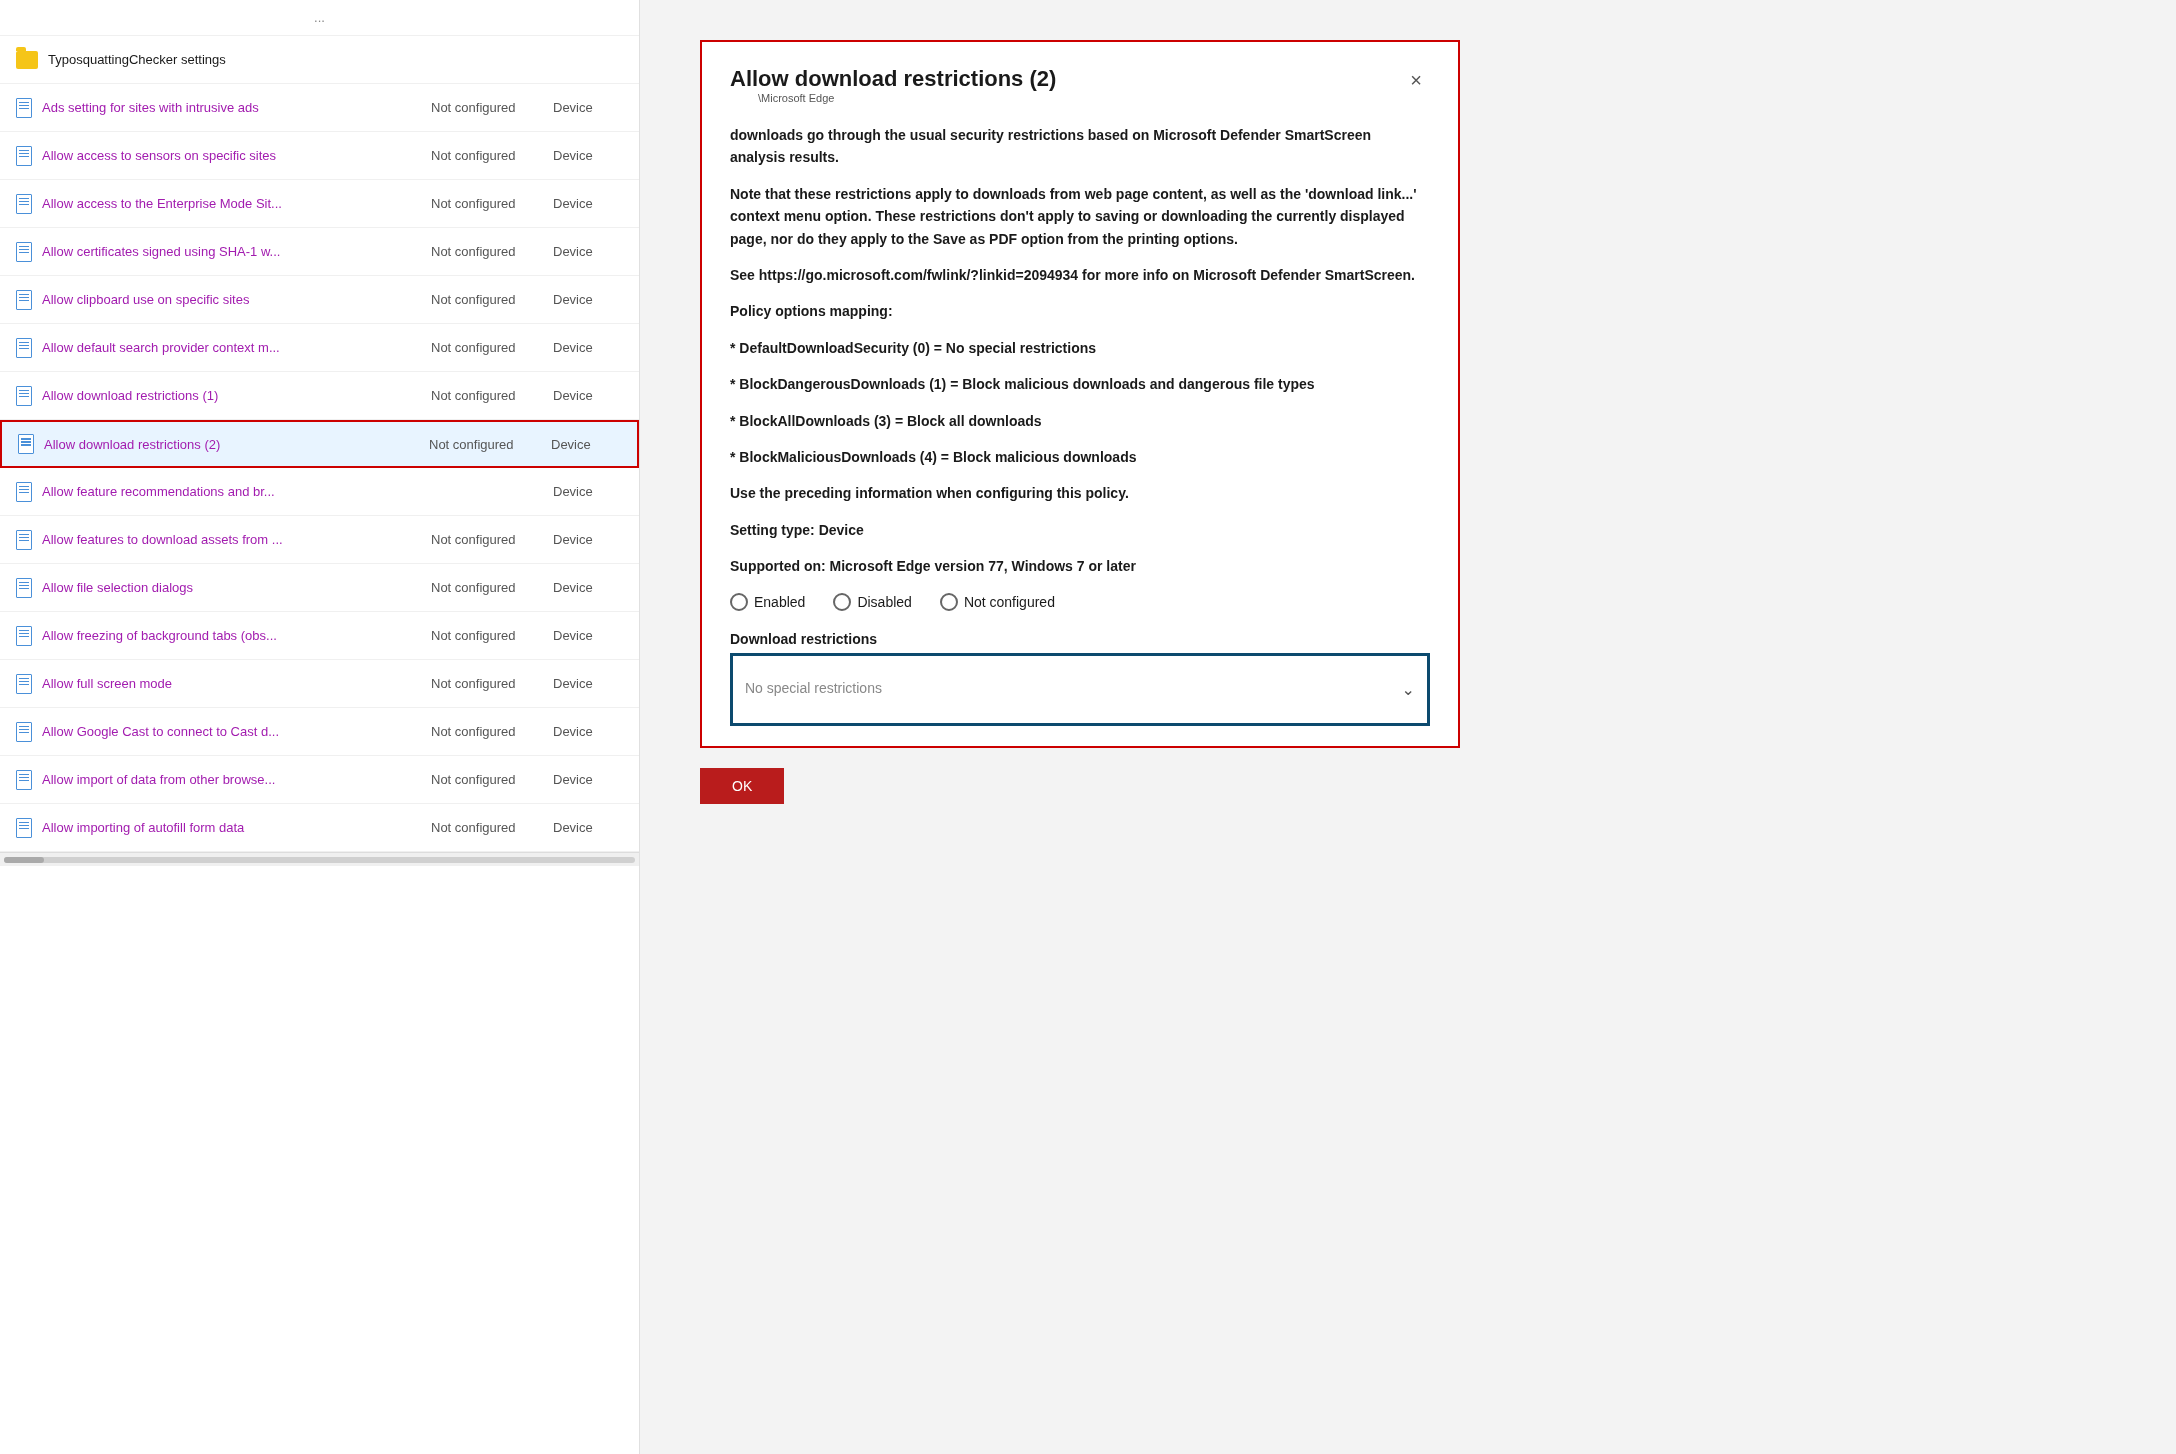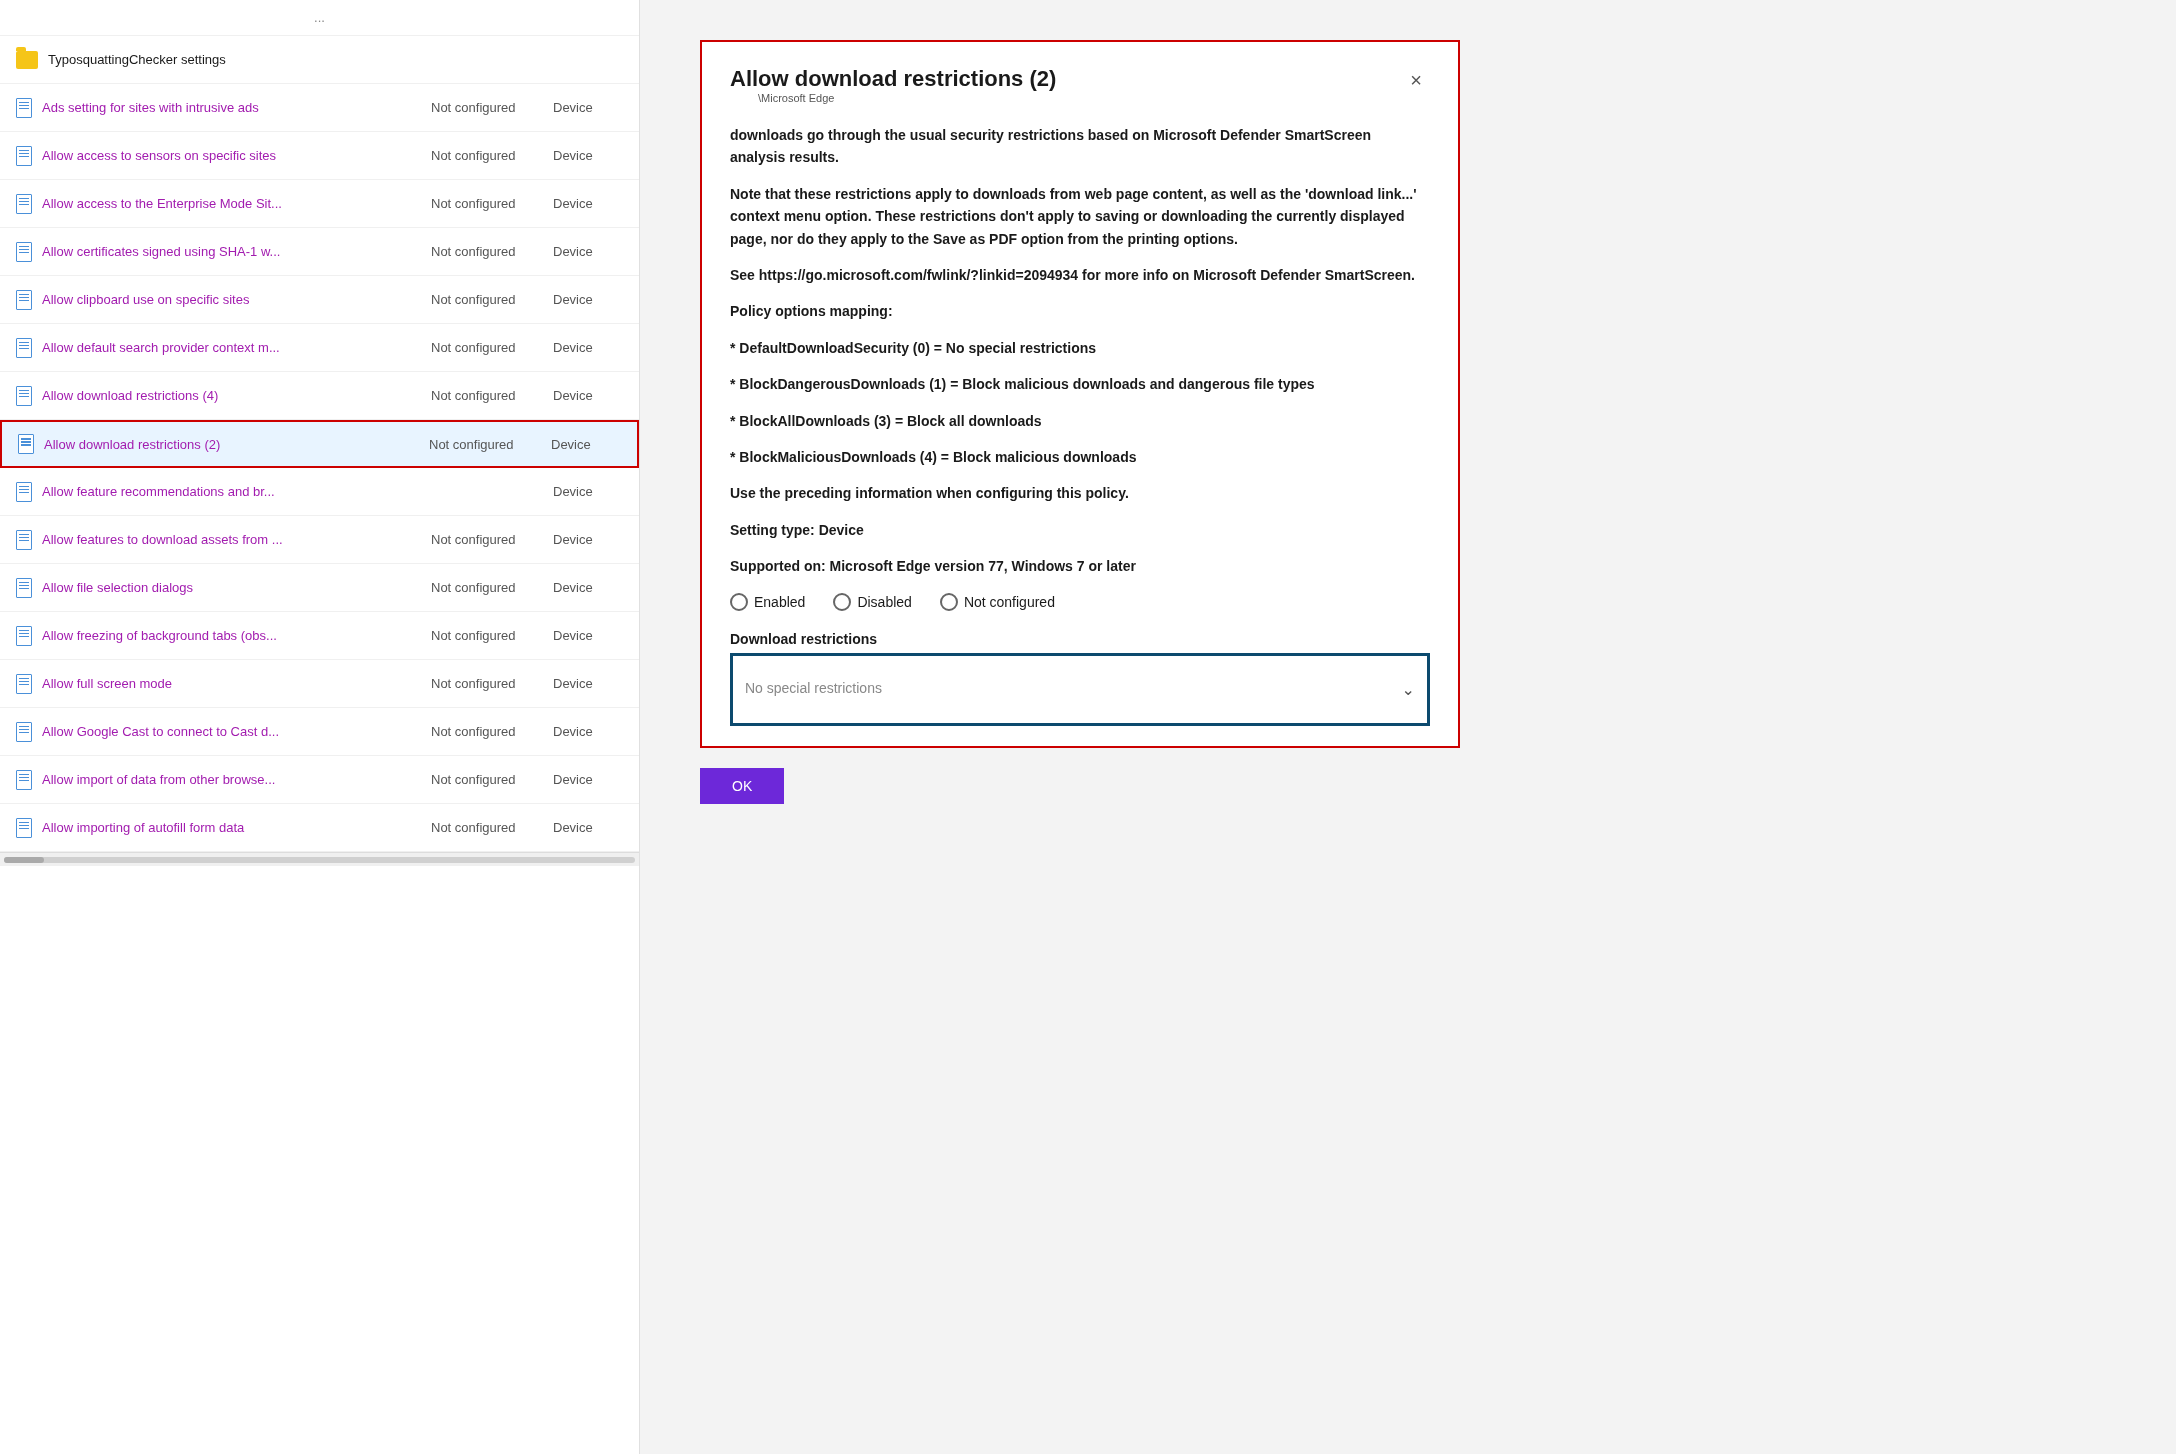--- a/index.html
+++ b/index.html
@@ -233,21 +233,21 @@
     }
 
     
     .dialog-footer {
       padding: 20px 0 0 0;
       display: flex;
       gap: 12px;
     }
 
     .btn-ok {
-      background: #6d28d9;
+      background: #b91c1c;
       color: #fff;
       border: none;
       padding: 10px 32px;
       font-size: 14px;
       cursor: pointer;
       font-weight: 500;
     }
 
     
     .list-header-truncated {
@@ -327,21 +327,21 @@
         <span class="row-type">Device</span>
       </div>
       <div class="settings-row">
         <div class="doc-icon"></div>
         <span class="row-name">Allow default search provider context m...</span>
         <span class="row-status">Not configured</span>
         <span class="row-type">Device</span>
       </div>
       <div class="settings-row">
         <div class="doc-icon"></div>
-        <span class="row-name">Allow download restrictions (4)</span>
+        <span class="row-name">Allow download restrictions (1)</span>
         <span class="row-status">Not configured</span>
         <span class="row-type">Device</span>
       </div>
       <div class="settings-row selected">
         <div class="doc-icon"></div>
         <span class="row-name">Allow download restrictions (2)</span>
         <span class="row-status">Not configured</span>
         <span class="row-type">Device</span>
       </div>
       <div class="settings-row">

